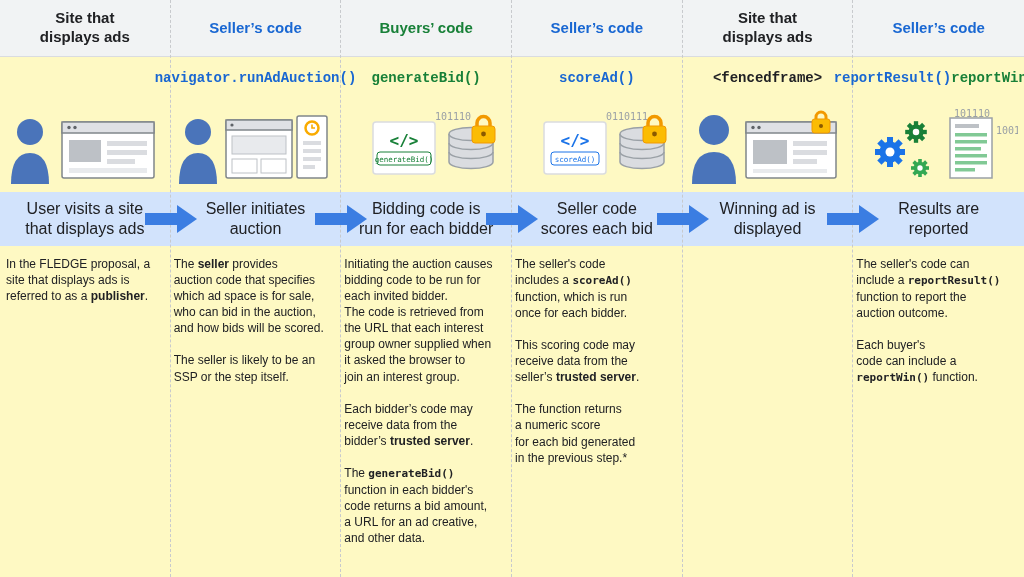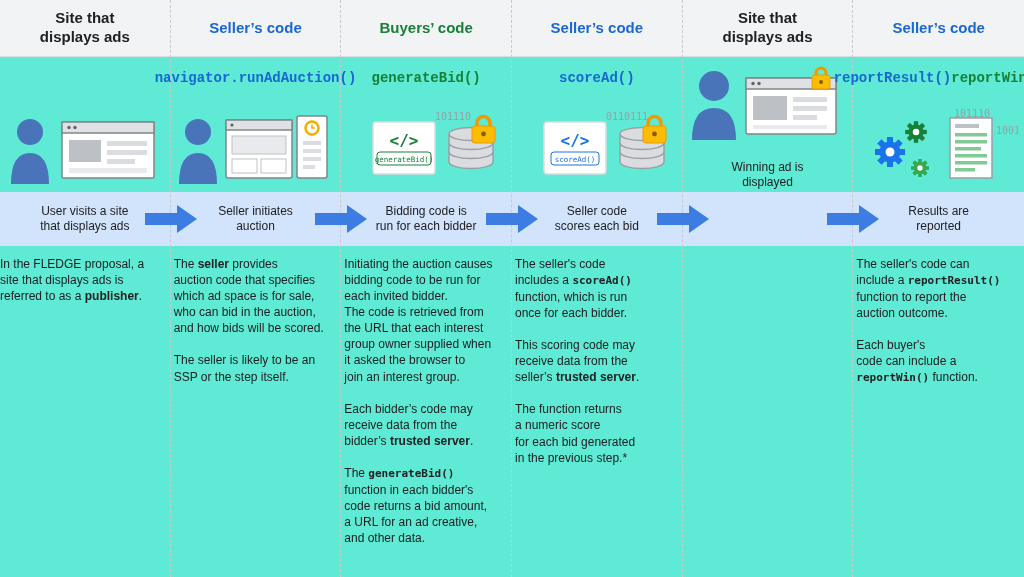--- a/index.html
+++ b/index.html
@@ -1,33 +1,33 @@
 <!DOCTYPE html>
 <html style="--header_bg: #f1f3f4; --band: #d2e3fc; --arrow: #3b7de2; --blue: #1967d2; --green: #188038; --person: #4a74ba; --lock_body: #fbbc04; --lock_stroke: #f29900;"><head>
 <meta charset="utf-8">
 <style>
   html,body{margin:0;padding:0;background:#fff;}
   .page{position:relative;width:1024px;height:577px;overflow:hidden;
-        font-family:"Liberation Sans",sans-serif;color:#202124;background:#5eead4;}
+        font-family:"Liberation Sans",sans-serif;color:#202124;background:#fef9c3;}
   .stripe{position:absolute;left:0;width:100%;z-index:0;}
   .stripe-hdr{top:0;height:56px;background:var(--header_bg);border-bottom:1px solid #dadce0;}
   .stripe-band{top:192px;height:54px;background:var(--band);}
   .grid{position:relative;z-index:1;display:grid;grid-template-columns:repeat(6,1fr);width:100%;height:577px;}
   .col{display:flex;flex-direction:column;border-right:1px dashed #c8cacd;min-width:0;}
   .col:last-child{border-right:none;}
   .hdr{height:56px;box-sizing:border-box;display:flex;align-items:center;justify-content:center;
        text-align:center;font-weight:bold;font-size:15px;line-height:1.25;white-space:pre-line;}
   .code-row{height:44px;display:flex;align-items:center;justify-content:center;
        font-family:Liberation Mono, monospace;font-size:14px;font-weight:bold;
        text-align:center;line-height:1.5;white-space:pre-line;}
   .icon-row{height:92px;display:flex;align-items:center;justify-content:center;}
   .band-cell{height:54px;display:flex;align-items:center;justify-content:center;
-       text-align:center;font-size:12px;line-height:1.25;white-space:pre-line;padding:0 14px;box-sizing:border-box;}
+       text-align:center;font-size:16px;line-height:1.25;white-space:pre-line;padding:0 14px;box-sizing:border-box;}
   .desc{flex:1;padding:10px 3px 0;text-align:left;font-size:12px;line-height:1.34;white-space:pre-line;overflow:hidden;}
-  .desc.left{text-align:left;padding-left:0;padding-right:5px;}
+  .desc.left{text-align:left;padding-left:6px;padding-right:5px;}
   .m{font-family:"DejaVu Sans Mono",monospace;font-weight:bold;font-size:11px;}
   .arrow{position:absolute;top:205px;width:52px;height:28px;z-index:5;}
   .arrow .shaft{position:absolute;left:0;top:8px;width:33px;height:12px;background:var(--arrow);}
   .arrow .head{position:absolute;left:32px;top:0;width:0;height:0;
        border-top:14px solid transparent;border-bottom:14px solid transparent;border-left:20px solid var(--arrow);}
   .svg-bin{font-family:"DejaVu Sans Mono",monospace;font-size:10px;fill:#9aa0a6;}
   .svg-mono{font-family:"DejaVu Sans Mono",monospace;}
 </style>
 </head>
 <body>
@@ -194,20 +194,21 @@
 
 The function returns
 a numeric score
 for each bid generated
 in the previous step.*</span></div>
     </div>
 
     <div class="col">
       <div class="hdr"><span style="color: rgb(32, 33, 36);">Site that
 displays ads</span></div>
+      <div class="code-row"><span style="color: rgb(32, 33, 36);">&lt;fencedframe&gt;</span></div>
       <div class="icon-row">
         <svg width="158" height="76" viewBox="0 0 158 76">
           <g>
             <circle cx="26" cy="22" r="15" fill="#4a74ba"></circle>
             <path d="M4 76 Q4 44 26 44 Q48 44 48 76 Z" fill="#4a74ba"></path>
           </g>
           <g>
             <rect x="58" y="14" width="90" height="56" rx="2" fill="#fff" stroke="#80868b" stroke-width="1.5"></rect>
             <rect x="58" y="14" width="90" height="11" fill="#dfe1e5" stroke="#80868b" stroke-width="1.5"></rect>
             <circle cx="65" cy="19.5" r="1.7" fill="#5f6368"></circle>

